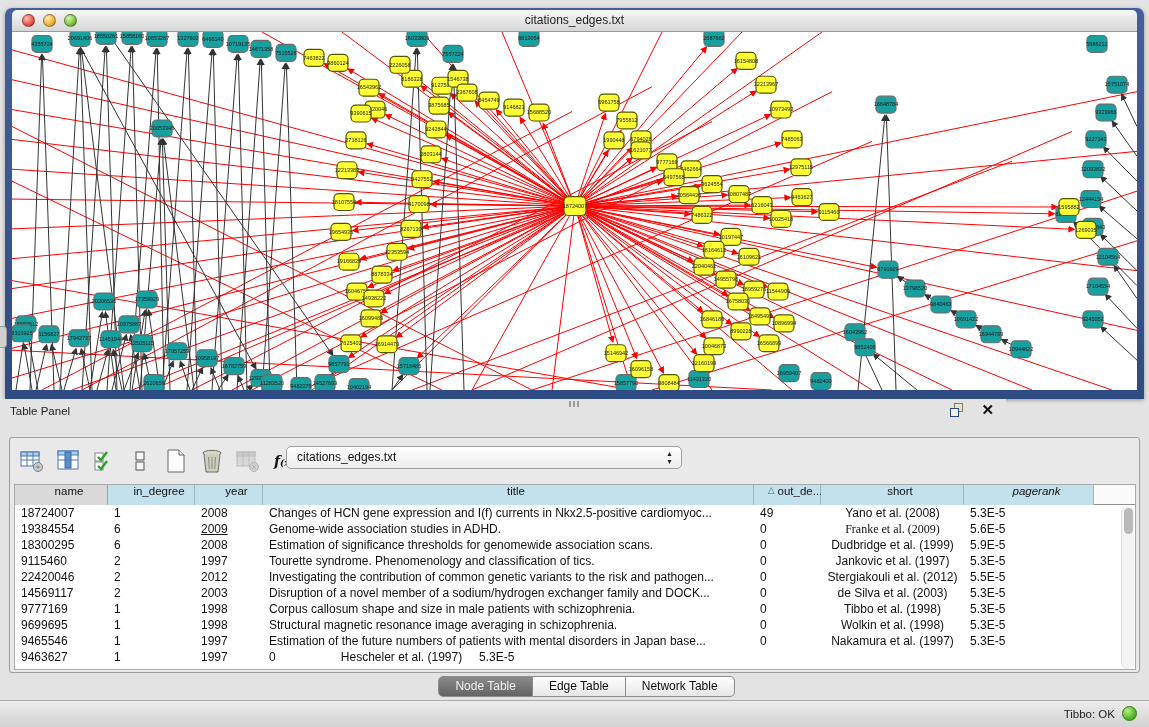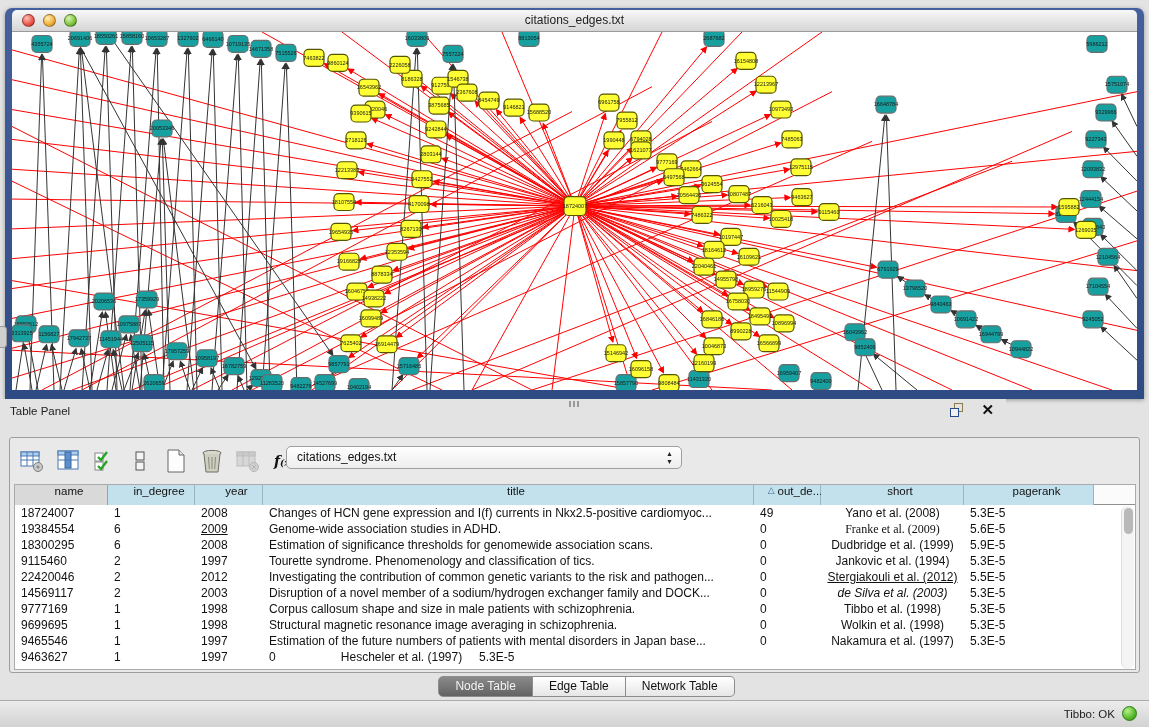--- a/index.html
+++ b/index.html
@@ -925,21 +925,21 @@
         <div class="hcell" style="width: 491px; flex-basis: 491px;">
           <span>title</span>
         </div>
         <div class="hcell" style="width: 67px; flex-basis: 67px;">
           <span class="tri">△</span>
           <span>out_de...</span>
         </div>
         <div class="hcell" style="width: 143px; flex-basis: 143px;">
           <span>short</span>
         </div>
-        <div class="hcell" style="width: 130px; flex-basis: 130px;">
+        <div class="hcell" style="width: 130px; flex-basis: 130px; font-style: italic;">
           <span>pagerank</span>
         </div>
         <div class="hfill"></div>
       </div>
     <div id="tbody">
         <div class="trow">
           <div class="tcell" style="width: 93px; flex-basis: 93px;">18724007</div>
           <div class="tcell" style="width: 87px; flex-basis: 87px;">1</div>
           <div class="tcell" style="width: 68px; flex-basis: 68px;">2008</div>
           <div class="tcell" style="width: 491px; flex-basis: 491px;">Changes of HCN gene expression and I(f) currents in Nkx2.5-positive cardiomyoc...</div>
@@ -964,39 +964,39 @@
           <div class="tcell" style="width: 67px; flex-basis: 67px;">0</div>
           <div class="tcell center" style="width: 143px; flex-basis: 143px;">Dudbridge et al. (1999)</div>
           <div class="tcell" style="width: 130px; flex-basis: 130px;">5.9E-5</div>
         </div>
         <div class="trow">
           <div class="tcell" style="width: 93px; flex-basis: 93px;">9115460</div>
           <div class="tcell" style="width: 87px; flex-basis: 87px;">2</div>
           <div class="tcell" style="width: 68px; flex-basis: 68px;">1997</div>
           <div class="tcell" style="width: 491px; flex-basis: 491px;">Tourette syndrome. Phenomenology and classification of tics.</div>
           <div class="tcell" style="width: 67px; flex-basis: 67px;">0</div>
-          <div class="tcell center" style="width: 143px; flex-basis: 143px;">Jankovic et al. (1994)</div>
+          <div class="tcell center" style="width: 143px; flex-basis: 143px;">Jankovic et al. (1997)</div>
           <div class="tcell" style="width: 130px; flex-basis: 130px;">5.3E-5</div>
         </div>
         <div class="trow">
           <div class="tcell" style="width: 93px; flex-basis: 93px;">22420046</div>
           <div class="tcell" style="width: 87px; flex-basis: 87px;">2</div>
           <div class="tcell" style="width: 68px; flex-basis: 68px;">2012</div>
           <div class="tcell" style="width: 491px; flex-basis: 491px;">Investigating the contribution of common genetic variants to the risk and pathogen...</div>
           <div class="tcell" style="width: 67px; flex-basis: 67px;">0</div>
-          <div class="tcell center" style="width: 143px; flex-basis: 143px; text-decoration: underline;">Stergiakouli et al. (2012)</div>
+          <div class="tcell center" style="width: 143px; flex-basis: 143px;">Stergiakouli et al. (2012)</div>
           <div class="tcell" style="width: 130px; flex-basis: 130px;">5.5E-5</div>
         </div>
         <div class="trow">
           <div class="tcell" style="width: 93px; flex-basis: 93px;">14569117</div>
           <div class="tcell" style="width: 87px; flex-basis: 87px;">2</div>
           <div class="tcell" style="width: 68px; flex-basis: 68px;">2003</div>
           <div class="tcell" style="width: 491px; flex-basis: 491px;">Disruption of a novel member of a sodium/hydrogen exchanger family and DOCK...</div>
           <div class="tcell" style="width: 67px; flex-basis: 67px;">0</div>
-          <div class="tcell center" style="width: 143px; flex-basis: 143px; font-style: italic;">de Silva et al. (2003)</div>
+          <div class="tcell center" style="width: 143px; flex-basis: 143px;">de Silva et al. (2003)</div>
           <div class="tcell" style="width: 130px; flex-basis: 130px;">5.3E-5</div>
         </div>
         <div class="trow">
           <div class="tcell" style="width: 93px; flex-basis: 93px;">9777169</div>
           <div class="tcell" style="width: 87px; flex-basis: 87px;">1</div>
           <div class="tcell" style="width: 68px; flex-basis: 68px;">1998</div>
           <div class="tcell" style="width: 491px; flex-basis: 491px;">Corpus callosum shape and size in male patients with schizophrenia.</div>
           <div class="tcell" style="width: 67px; flex-basis: 67px;">0</div>
           <div class="tcell center" style="width: 143px; flex-basis: 143px;">Tibbo et al. (1998)</div>
           <div class="tcell" style="width: 130px; flex-basis: 130px;">5.3E-5</div>

